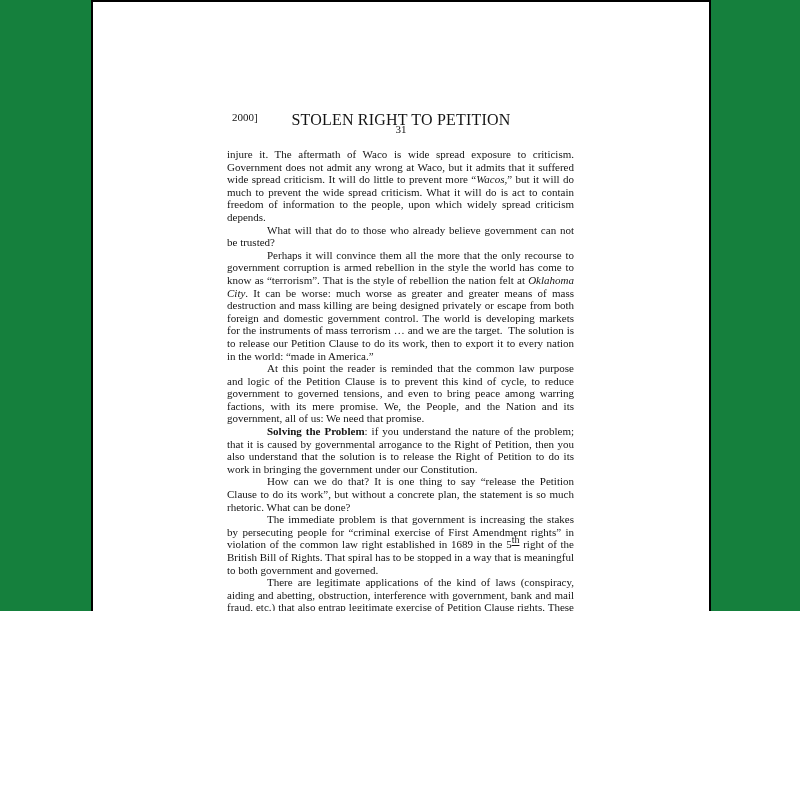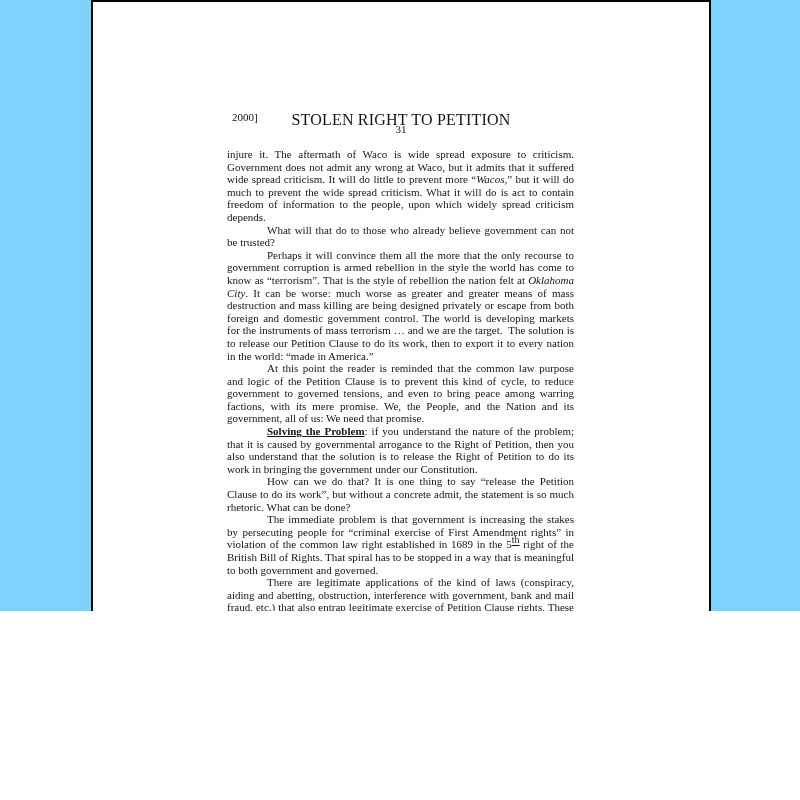--- a/index.html
+++ b/index.html
@@ -7,21 +7,21 @@
     padding: 0;
     width: 800px;
     height: 800px;
     background: #ffffff;
     font-family: "Liberation Serif", serif;
   }
   .canvas {
     position: relative;
     width: 800px;
     height: 611px;
-    background: #7dd3fc;
+    background: #15803d;
     overflow: hidden;
   }
   .page {
     position: absolute;
     left: 91px;
     top: 0px;
     width: 620px;
     height: 798px;
     box-sizing: border-box;
     border: 2px solid #000000;
@@ -70,21 +70,21 @@
     text-align: justify;
   }
   .body-text p {
     margin: 0;
     padding: 0;
   }
   .body-text p.indent {
     text-indent: 40px;
   }
   .body-text i { font-style: italic; }
-  .body-text b { font-weight: bold; text-decoration: underline; }
+  .body-text b { font-weight: bold; }
   .body-text sup {
     font-size: 10px;
     line-height: 0;
     vertical-align: super;
     text-decoration: underline;
   }
   .footer-pagenum {
     position: absolute;
     left: 134px;
     top: 749px;
@@ -106,21 +106,21 @@
     </div>
 
     <div class="header-pagenum">31</div>
 
     <div class="body-text">
         <p class=""><span>injure it. The aftermath of Waco is wide spread exposure to criticism. Government does not admit any wrong at Waco, but it admits that it suffered wide spread criticism. It will do little to prevent more “</span><i>Wacos,</i><span>” but it will do much to prevent the wide spread criticism. What it will do is act to contain freedom of information to the people, upon which widely spread criticism depends.</span></p>
         <p class="indent"><span>What will that do to those who already believe government can not be trusted?</span></p>
         <p class="indent"><span>Perhaps it will convince them all the more that the only recourse to government corruption is armed rebellion in the style the world has come to know as “terrorism”. That is the style of rebellion the nation felt at </span><i>Oklahoma City</i><span>. It can be worse: much worse as greater and greater means of mass destruction and mass killing are being designed privately or escape from both foreign and domestic government control. The world is developing markets for the instruments of mass terrorism … and we are the target.&nbsp; The solution is to release our Petition Clause to do its work, then to export it to every nation in the world: “made in America.”</span></p>
         <p class="indent"><span>At this point the reader is reminded that the common law purpose and logic of the Petition Clause is to prevent this kind of cycle, to reduce government to governed tensions, and even to bring peace among warring factions, with its mere promise. We, the People, and the Nation and its government, all of us: We need that promise.</span></p>
         <p class="indent"><b>Solving the Problem</b><span>: if you understand the nature of the problem; that it is caused by governmental arrogance to the Right of Petition, then you also understand that the solution is to release the Right of Petition to do its work in bringing the government under our Constitution.</span></p>
-        <p class="indent"><span>How can we do that? It is one thing to say “release the Petition Clause to do its work”, but without a concrete admit, the statement is so much rhetoric. What can be done?</span></p>
+        <p class="indent"><span>How can we do that? It is one thing to say “release the Petition Clause to do its work”, but without a concrete plan, the statement is so much rhetoric. What can be done?</span></p>
         <p class="indent"><span>The immediate problem is that government is increasing the stakes by persecuting people for “criminal exercise of First Amendment rights” in violation of the common law right established in 1689 in the 5</span><sup>th</sup><span> right of the British Bill of Rights. That spiral has to be stopped in a way that is meaningful to both government and governed.</span></p>
         <p class="indent"><span>There are legitimate applications of the kind of laws (conspiracy, aiding and abetting, obstruction, interference with government, bank and mail fraud, etc.) that also entrap legitimate exercise of Petition Clause rights. These laws chill and punish the most important political expression there is: political dissent to government oppression. But there is no practical way to throw all of those statutes or applications out as unconstitutional, even though they chill the First Amendment and are in that application, overly broad and vague.</span></p>
         <p class="indent"><span>The normal mechanism for testing these applications is to wait until</span></p>
       </div>
 
     <div class="footer-pagenum">31</div>
 
   </div>
 </div>
 

